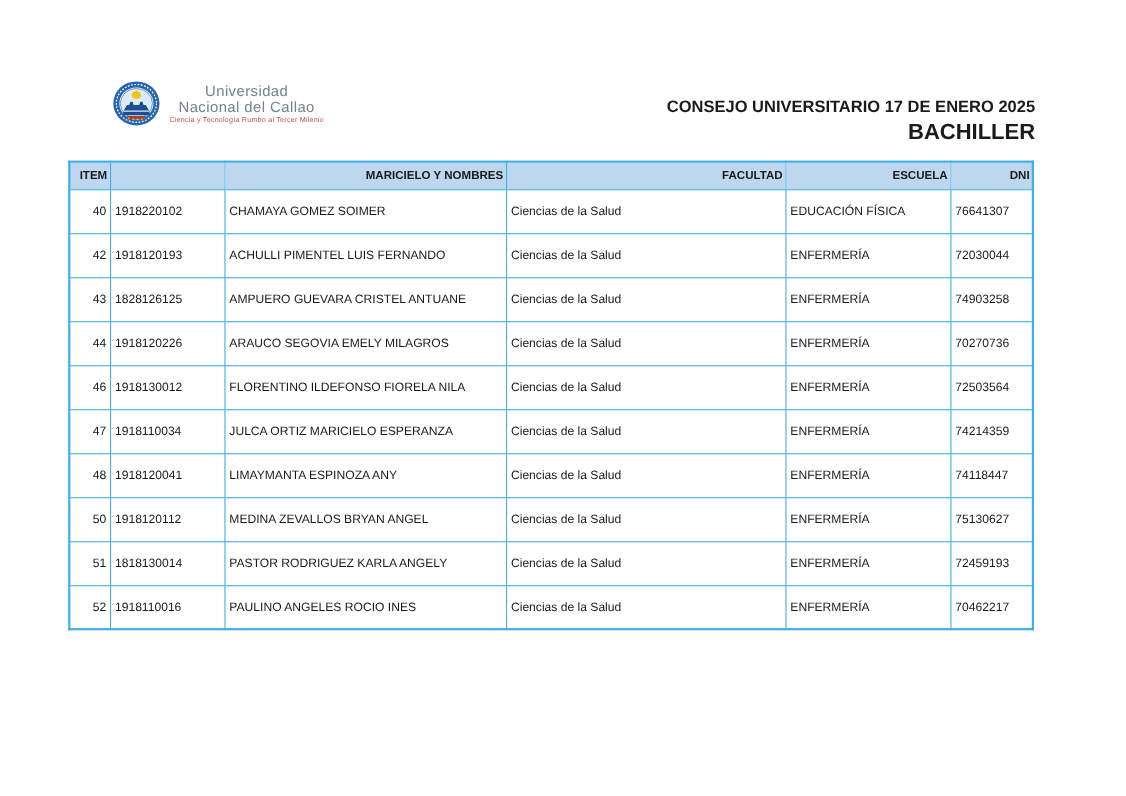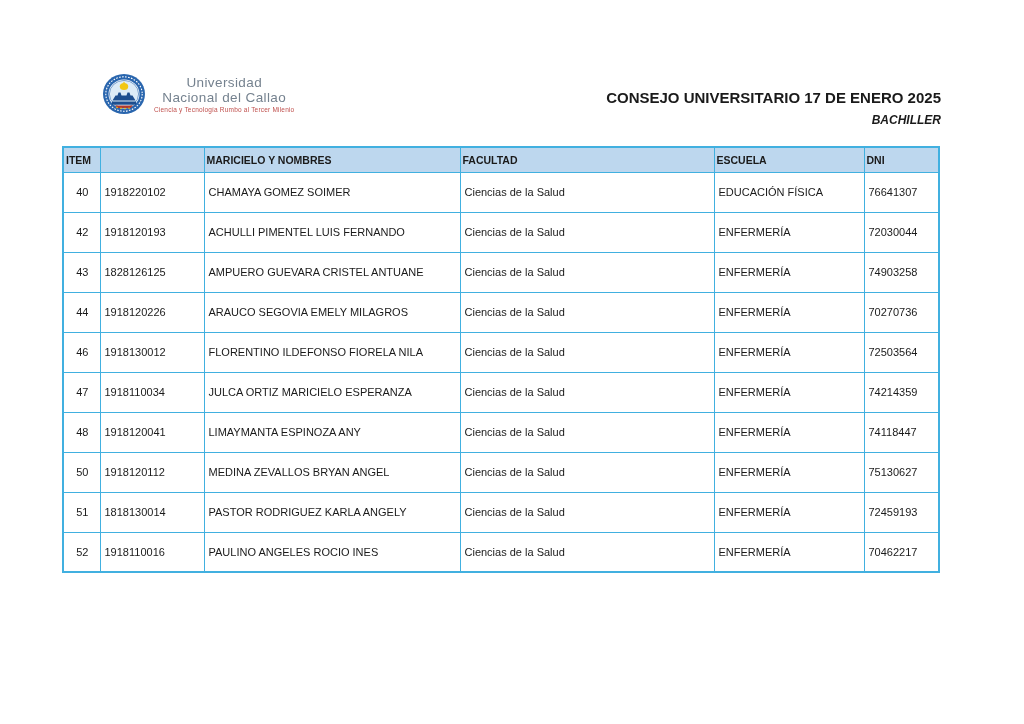--- a/index.html
+++ b/index.html
@@ -44,53 +44,52 @@
   
   .titles {
     position: absolute; left: 66px; top: 89px; width: 875px;
     text-align: right;
   }
   .title-main {
     font-size: 15px; font-weight: bold; line-height: 17px;
     white-space: nowrap;
   }
   .title-sub {
-    font-size: 12px; font-weight: bold; line-height: 18px;
+    font-size: 20px; font-weight: bold; line-height: 18px;
     margin-top: 5px;
-    font-style: italic;
   }
 
   
   .tbl-wrap { position: absolute; left: 62px; top: 146px; width: 876px; }
   table.list {
     border-collapse: collapse;
     width: 876px;
     table-layout: fixed;
     border: 2px solid var(--border-blue);
   }
   table.list th, table.list td {
     border: 1.6px solid var(--border-blue);
     overflow: hidden;
   }
   table.list th {
     background: var(--header-fill);
     height: 25px;
     font-size: 10.5px; font-weight: bold;
-    text-align: left; vertical-align: middle;
+    text-align: right; vertical-align: middle;
     padding: 0 2px;
   }
   table.list td {
     height: 40px;
     font-size: 11px;
     vertical-align: middle;
     background: #ffffff;
     padding: 0 3px 0 4px;
     white-space: pre;
   }
-  td.c-item { text-align: center; padding: 0; }
+  td.c-item { text-align: right; padding: 0; }
   .col-item   { width: 37px; }
   .col-codigo { width: 104px; }
   .col-nombre { width: 256px; }
   .col-fac    { width: 254px; }
   .col-esc    { width: 150px; }
   .col-dni    { width: 75px; }
 </style>
 </head>
 <body>
 

